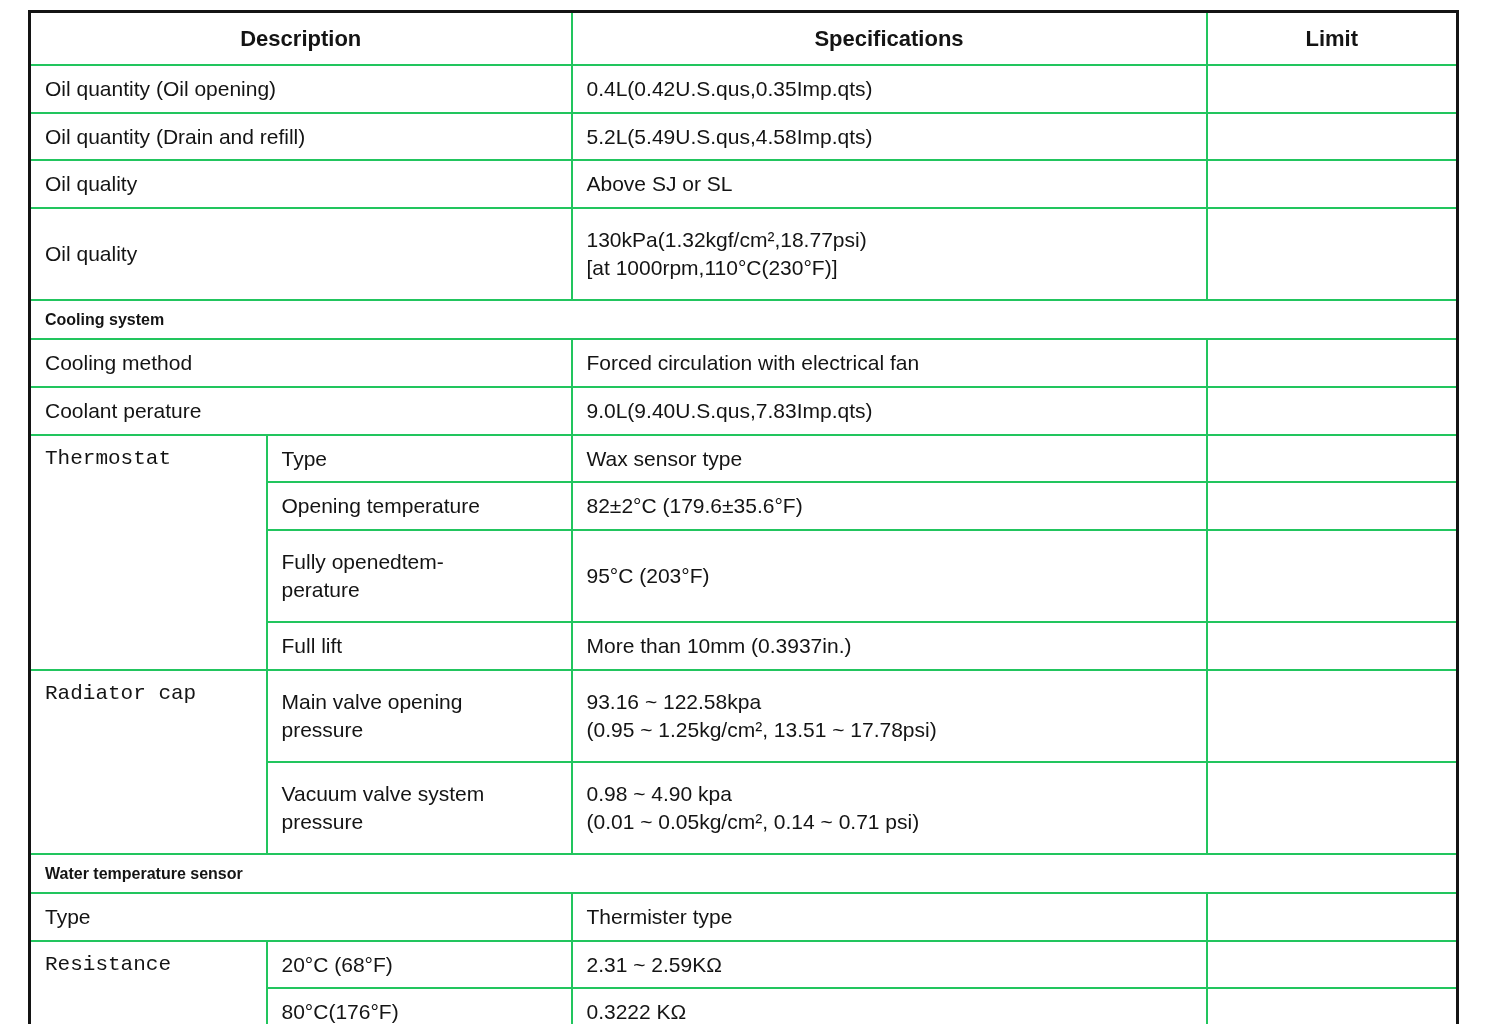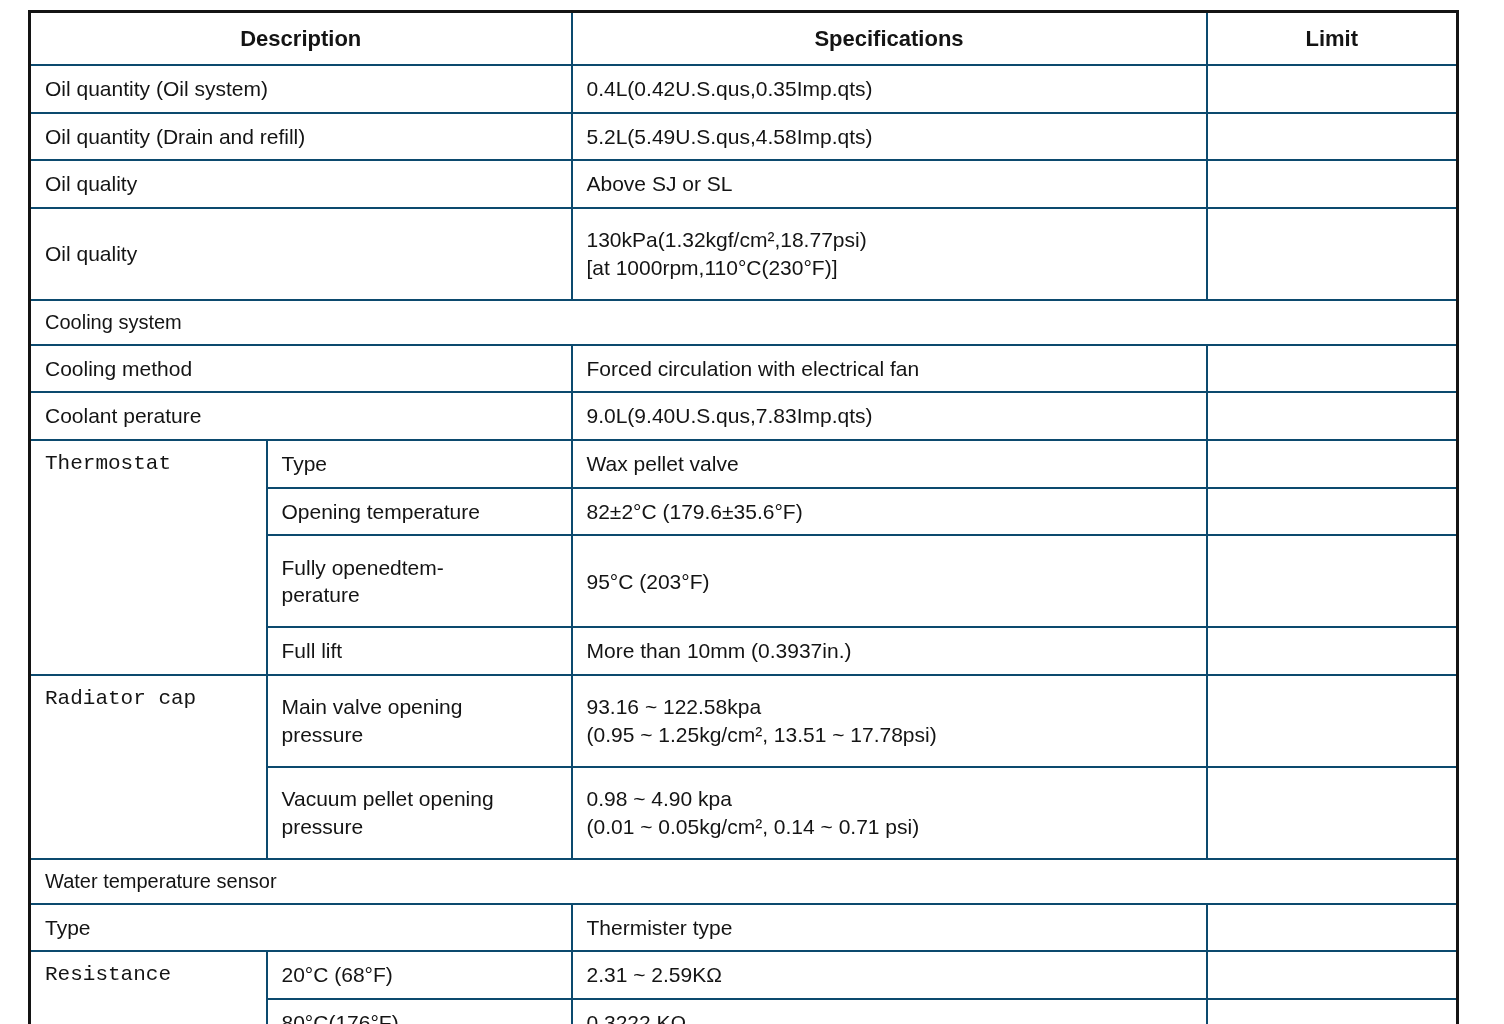--- a/index.html
+++ b/index.html
@@ -18,42 +18,42 @@
     border-collapse: collapse;
     table-layout: fixed;
     width: 1428px;
     border: 3px solid #141414;
   }
   col.c1 { width: 237px; }
   col.c2 { width: 305px; }
   col.c3 { width: 635px; }
   col.c4 { width: 251px; }
   th, td {
-    border: 2px solid #0c4a6e;
+    border: 2px solid #22c55e;
     padding: 9px 14px;
     font-size: 21px;
     line-height: 1.32;
     vertical-align: middle;
     text-align: left;
     white-space: pre-line;
     overflow: hidden;
   }
   th {
     font-weight: bold;
     text-align: center;
     font-size: 22px;
     padding: 11px 14px;
   }
   td.group-label {
     vertical-align: top;
     font-family: Liberation Mono, monospace;
   }
   tr.section-row td {
-    font-weight: normal;
-    font-size: 20px;
+    font-weight: bold;
+    font-size: 16px;
     padding: 8px 14px;
   }
   td.tall { height: 72px; }
   td.limit { }
 </style>
 </head>
 <body>
 
 <div class="page">
   <table class="spec-table">
@@ -65,21 +65,21 @@
     </colgroup>
     <thead>
       <tr>
         <th colspan="2">Description</th>
         <th>Specifications</th>
         <th>Limit</th>
       </tr>
     </thead>
     <tbody>
       <tr>
-        <td colspan="2">Oil quantity (Oil system)</td>
+        <td colspan="2">Oil quantity (Oil opening)</td>
         <td>0.4L(0.42U.S.qus,0.35Imp.qts)</td>
         <td class="limit"></td>
       </tr>
       <tr>
         <td colspan="2">Oil quantity (Drain and refill)</td>
         <td>5.2L(5.49U.S.qus,4.58Imp.qts)</td>
         <td class="limit"></td>
       </tr>
       <tr>
         <td colspan="2">Oil quality</td>
@@ -104,21 +104,21 @@
       </tr>
       <tr>
         <td colspan="2">Coolant perature</td>
         <td>9.0L(9.40U.S.qus,7.83Imp.qts)</td>
         <td class="limit"></td>
       </tr>
 
       <tr>
         <td rowspan="4" class="group-label">Thermostat</td>
         <td>Type</td>
-        <td>Wax pellet valve</td>
+        <td>Wax sensor type</td>
         <td class="limit"></td>
       </tr>
       <tr>
         <td>Opening temperature</td>
         <td>82±2°C (179.6±35.6°F)</td>
         <td class="limit"></td>
       </tr>
       <tr>
         <td class="tall">Fully openedtem-
 perature</td>
@@ -133,21 +133,21 @@
 
       <tr>
         <td rowspan="2" class="group-label">Radiator cap</td>
         <td class="tall">Main valve opening
 pressure</td>
         <td class="tall">93.16 ~ 122.58kpa
 (0.95 ~ 1.25kg/cm², 13.51 ~ 17.78psi)</td>
         <td class="limit tall"></td>
       </tr>
       <tr>
-        <td class="tall">Vacuum pellet opening
+        <td class="tall">Vacuum valve system
 pressure</td>
         <td class="tall">0.98 ~ 4.90 kpa
 (0.01 ~ 0.05kg/cm², 0.14 ~ 0.71 psi)</td>
         <td class="limit tall"></td>
       </tr>
 
       <tr class="section-row">
         <td colspan="4">Water temperature sensor</td>
       </tr>
 

